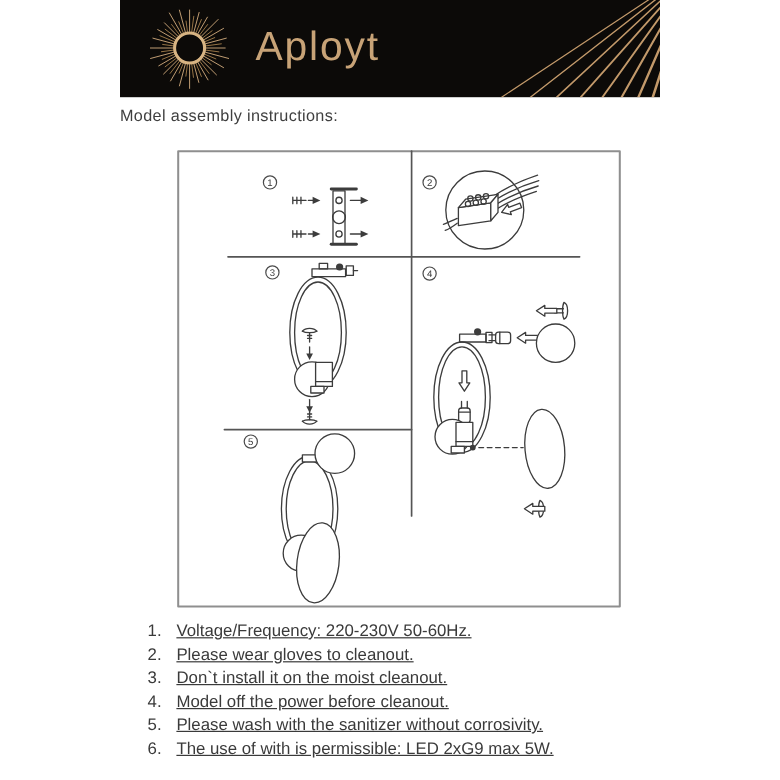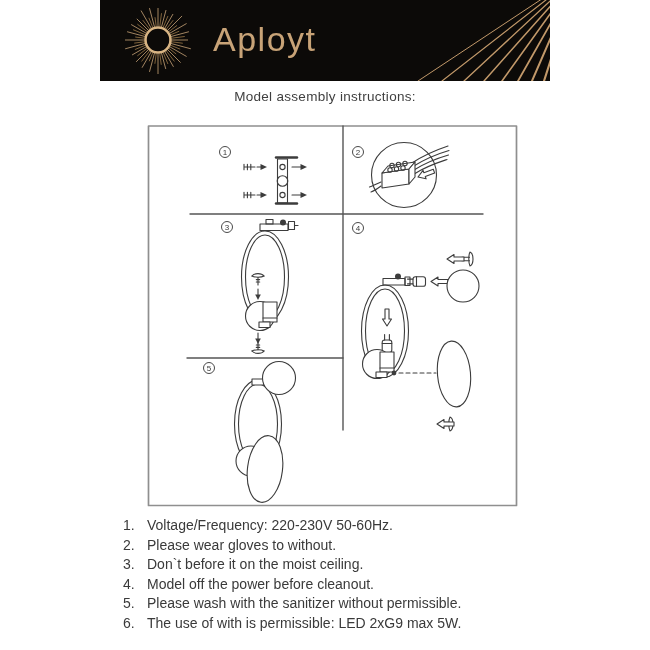--- a/index.html
+++ b/index.html
@@ -2,29 +2,29 @@
 <html><head>
 <meta charset="utf-8">
 <style>
   html,body{margin:0;padding:0;background:#fff;}
   .page{position:relative;width:644px;height:650px;background:#ffffff;overflow:hidden;
         font-family:"Liberation Sans", sans-serif;color:#3a3a3a;}
   .banner{position:absolute;left:100px;top:0;width:450px;height:81px;background:#0c0a08;overflow:hidden;}
   .banner svg{position:absolute;left:0;top:0;}
   .brand{position:absolute;left:113px;top:20px;font-size:34px;letter-spacing:1.5px;
          color:#c8a377;font-weight:400;}
-  .titleblock{position:absolute;left:100px;top:89px;width:450px;text-align:center;
+  .titleblock{position:absolute;left:100px;top:89px;width:450px;
               font-size:13.5px;line-height:16px;color:#3f3f3f;letter-spacing:.3px;}
   .diagram-svg{position:absolute;left:147px;top:125px;}
   .stepnum{position:absolute;width:12px;height:12px;border:1px solid #4a4a4a;border-radius:50%;
            font-size:8px;line-height:12px;text-align:center;color:#3a3a3a;background:#fff;box-sizing:border-box;}
   .instructions{position:absolute;left:123px;top:516px;width:440px;}
   .instr-row{display:flex;font-size:14px;line-height:19.5px;color:#3a3a3a;}
   .instr-num{width:24px;flex:0 0 24px;}
-  .instr-text{flex:1;}
+  .instr-text{flex:1;text-decoration:underline;}
 </style>
 </head>
 <body>
 
 <div class="page">
 
   <div class="banner">
     <svg id="banner-art" width="450" height="81" viewBox="0 0 450 81">
       <g id="starburst">
           <line x1="71.5" y1="40" x2="88" y2="40" stroke="#c8a377" stroke-width="0.8"></line>
@@ -231,33 +231,33 @@
   <span class="stepnum" style="left:352px;top:222px;">4</span>
   <span class="stepnum" style="left:203px;top:362px;">5</span>
 
   <div class="instructions">
     <div class="instr-row">
       <span class="instr-num">1.</span>
       <span class="instr-text">Voltage/Frequency: 220-230V 50-60Hz.</span>
     </div>
     <div class="instr-row">
       <span class="instr-num">2.</span>
-      <span class="instr-text">Please wear gloves to without.</span>
+      <span class="instr-text">Please wear gloves to cleanout.</span>
     </div>
     <div class="instr-row">
       <span class="instr-num">3.</span>
-      <span class="instr-text">Don`t before it on the moist ceiling.</span>
+      <span class="instr-text">Don`t install it on the moist cleanout.</span>
     </div>
     <div class="instr-row">
       <span class="instr-num">4.</span>
       <span class="instr-text">Model off the power before cleanout.</span>
     </div>
     <div class="instr-row">
       <span class="instr-num">5.</span>
-      <span class="instr-text">Please wash with the sanitizer without permissible.</span>
+      <span class="instr-text">Please wash with the sanitizer without corrosivity.</span>
     </div>
     <div class="instr-row">
       <span class="instr-num">6.</span>
       <span class="instr-text">The use of with is permissible: LED 2xG9 max 5W.</span>
     </div>
   </div>
 
 </div>
 
 </body></html>

